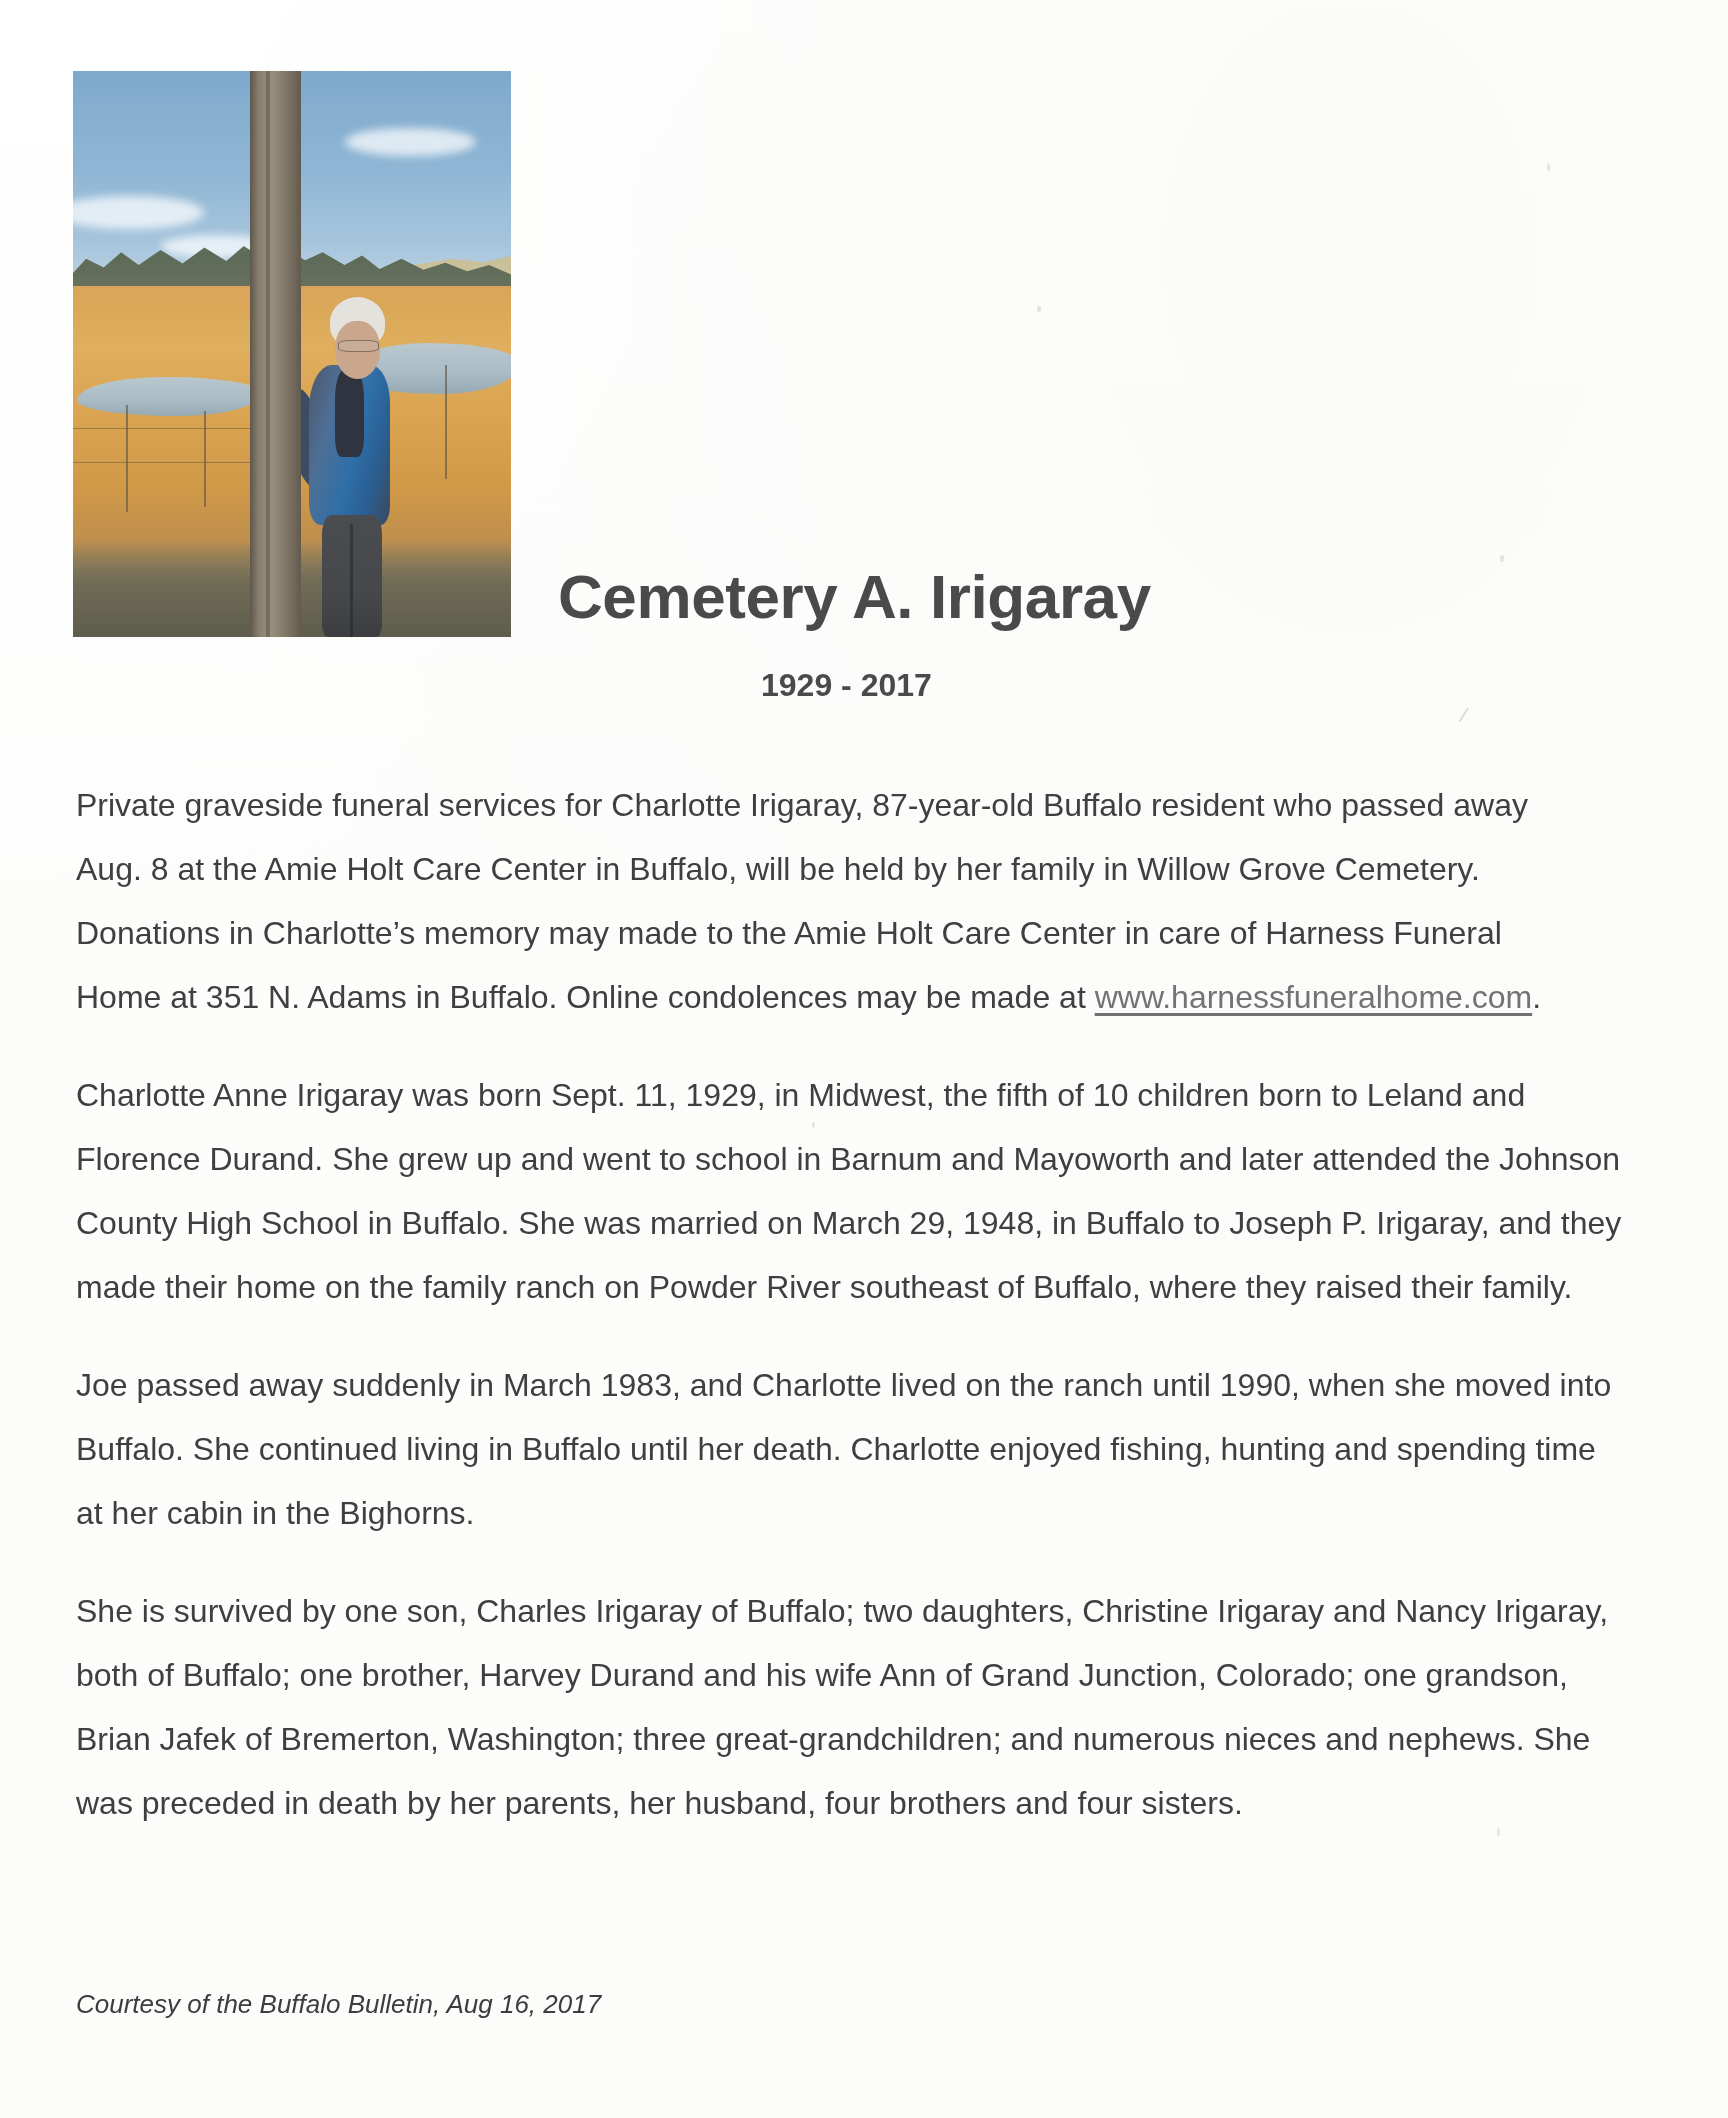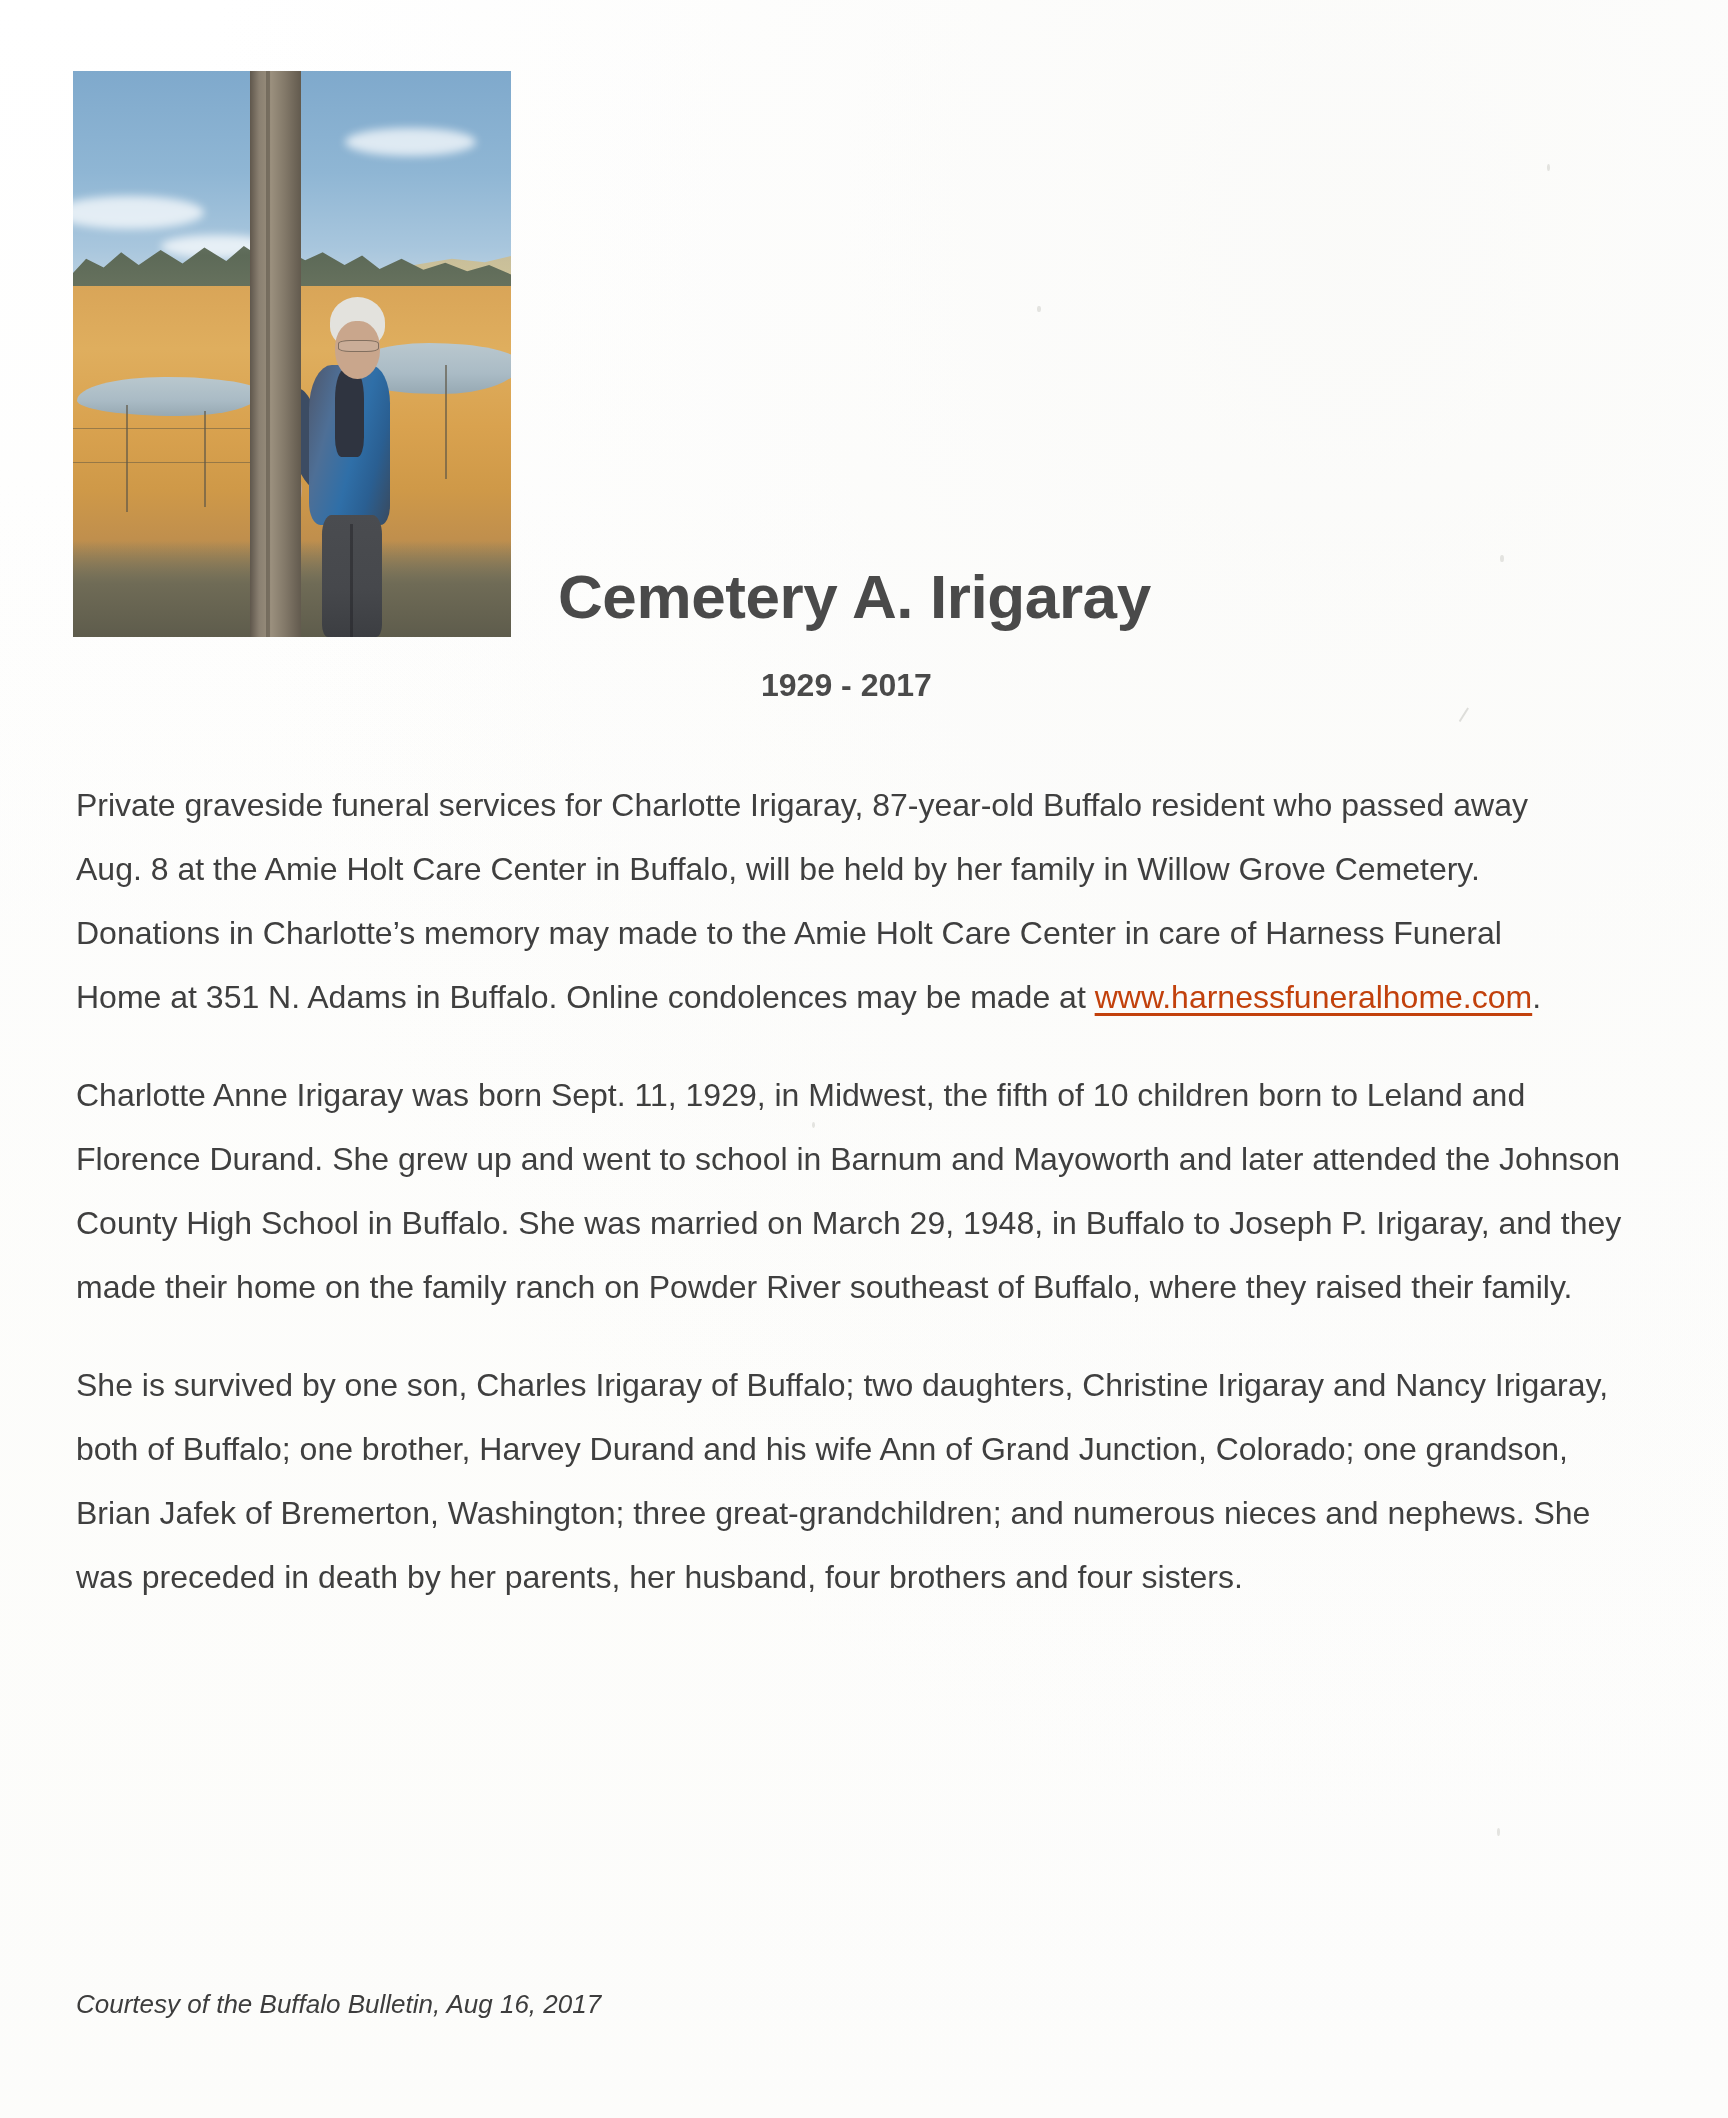--- a/index.html
+++ b/index.html
@@ -231,21 +231,21 @@
     line-height: 64px;
     color: #3f3f3f;
     margin: 0 0 34px 0;
     max-width: 1574px;
   }
   .para.p1 { max-width: 1497px; }
   .para.p3 { max-width: 1539px; }
   .link {
     text-decoration: underline;
     text-underline-offset: 5px;
-    color: #c2410c;
+    color: #737373;
   }
   .courtesy {
     position: absolute;
     left: 76px;
     top: 1989px;
     font-size: 26px;
     font-style: italic;
     color: #3d3d3d;
     white-space: nowrap;
   }
@@ -299,20 +299,21 @@
 
   <div class="title">Cemetery A. Irigaray</div>
   <div class="dates">1929 - 2017</div>
 
   <div class="body-col">
 
     <p class="para p1"><span>Private graveside funeral services for Charlotte Irigaray, 87-year-old Buffalo resident who passed away Aug. 8 at the Amie Holt Care Center in Buffalo, will be held by her family in Willow Grove Cemetery. Donations in Charlotte’s memory may made to the Amie Holt Care Center in care of Harness Funeral Home at 351 N. Adams in Buffalo. Online condolences may be made at </span><a class="link" href="#">www.harnessfuneralhome.com</a><span>.</span></p>
 
     <p class="para p2">Charlotte Anne Irigaray was born Sept. 11, 1929, in Midwest, the fifth of 10 children born to Leland and Florence Durand. She grew up and went to school in Barnum and Mayoworth and later attended the Johnson County High School in Buffalo. She was married on March 29, 1948, in Buffalo to Joseph P. Irigaray, and they made their home on the family ranch on Powder River southeast of Buffalo, where they raised their family.</p>
 
+    <p class="para p3">Joe passed away suddenly in March 1983, and Charlotte lived on the ranch until 1990, when she moved into Buffalo. She continued living in Buffalo until her death. Charlotte enjoyed fishing, hunting and spending time at her cabin in the Bighorns.</p>
 
     <p class="para p4">She is survived by one son, Charles Irigaray of Buffalo; two daughters, Christine Irigaray and Nancy Irigaray, both of Buffalo; one brother, Harvey Durand and his wife Ann of Grand Junction, Colorado; one grandson, Brian Jafek of Bremerton, Washington; three great-grandchildren; and numerous nieces and nephews. She was preceded in death by her parents, her husband, four brothers and four sisters.</p>
   </div>
 
   <div class="courtesy">Courtesy of the Buffalo Bulletin, Aug 16, 2017</div>
 
 </div>
 
 
 </body></html>

